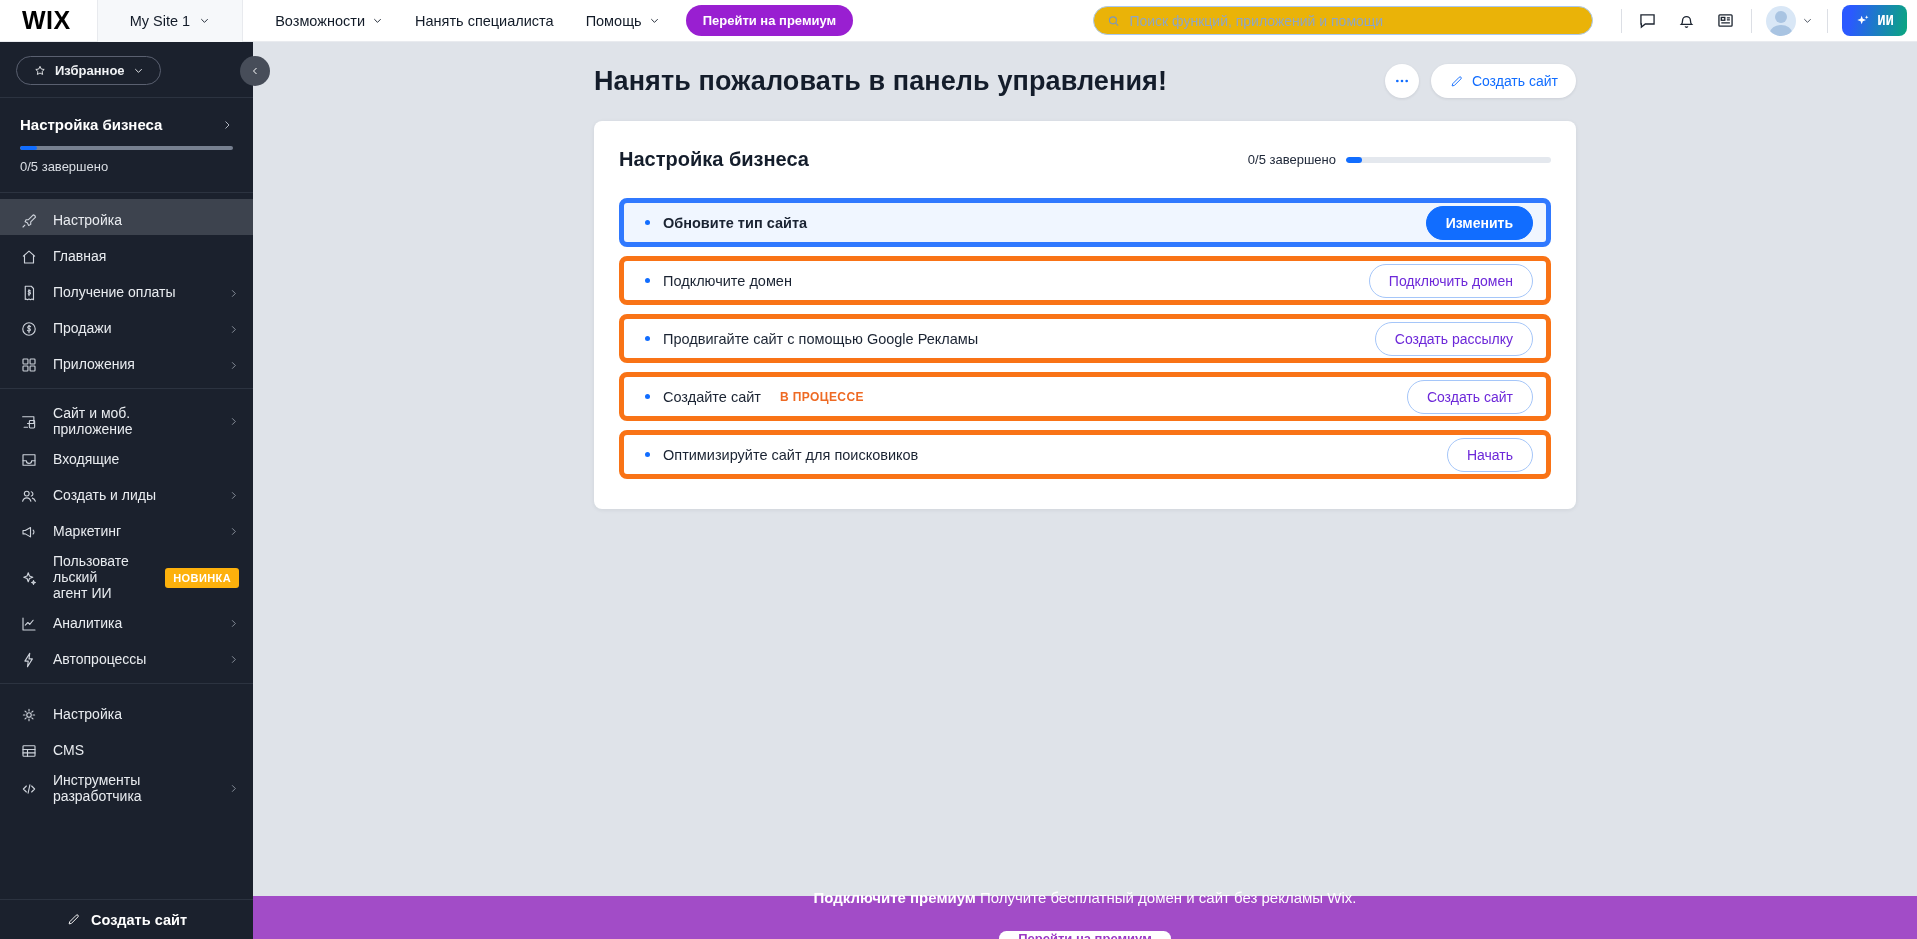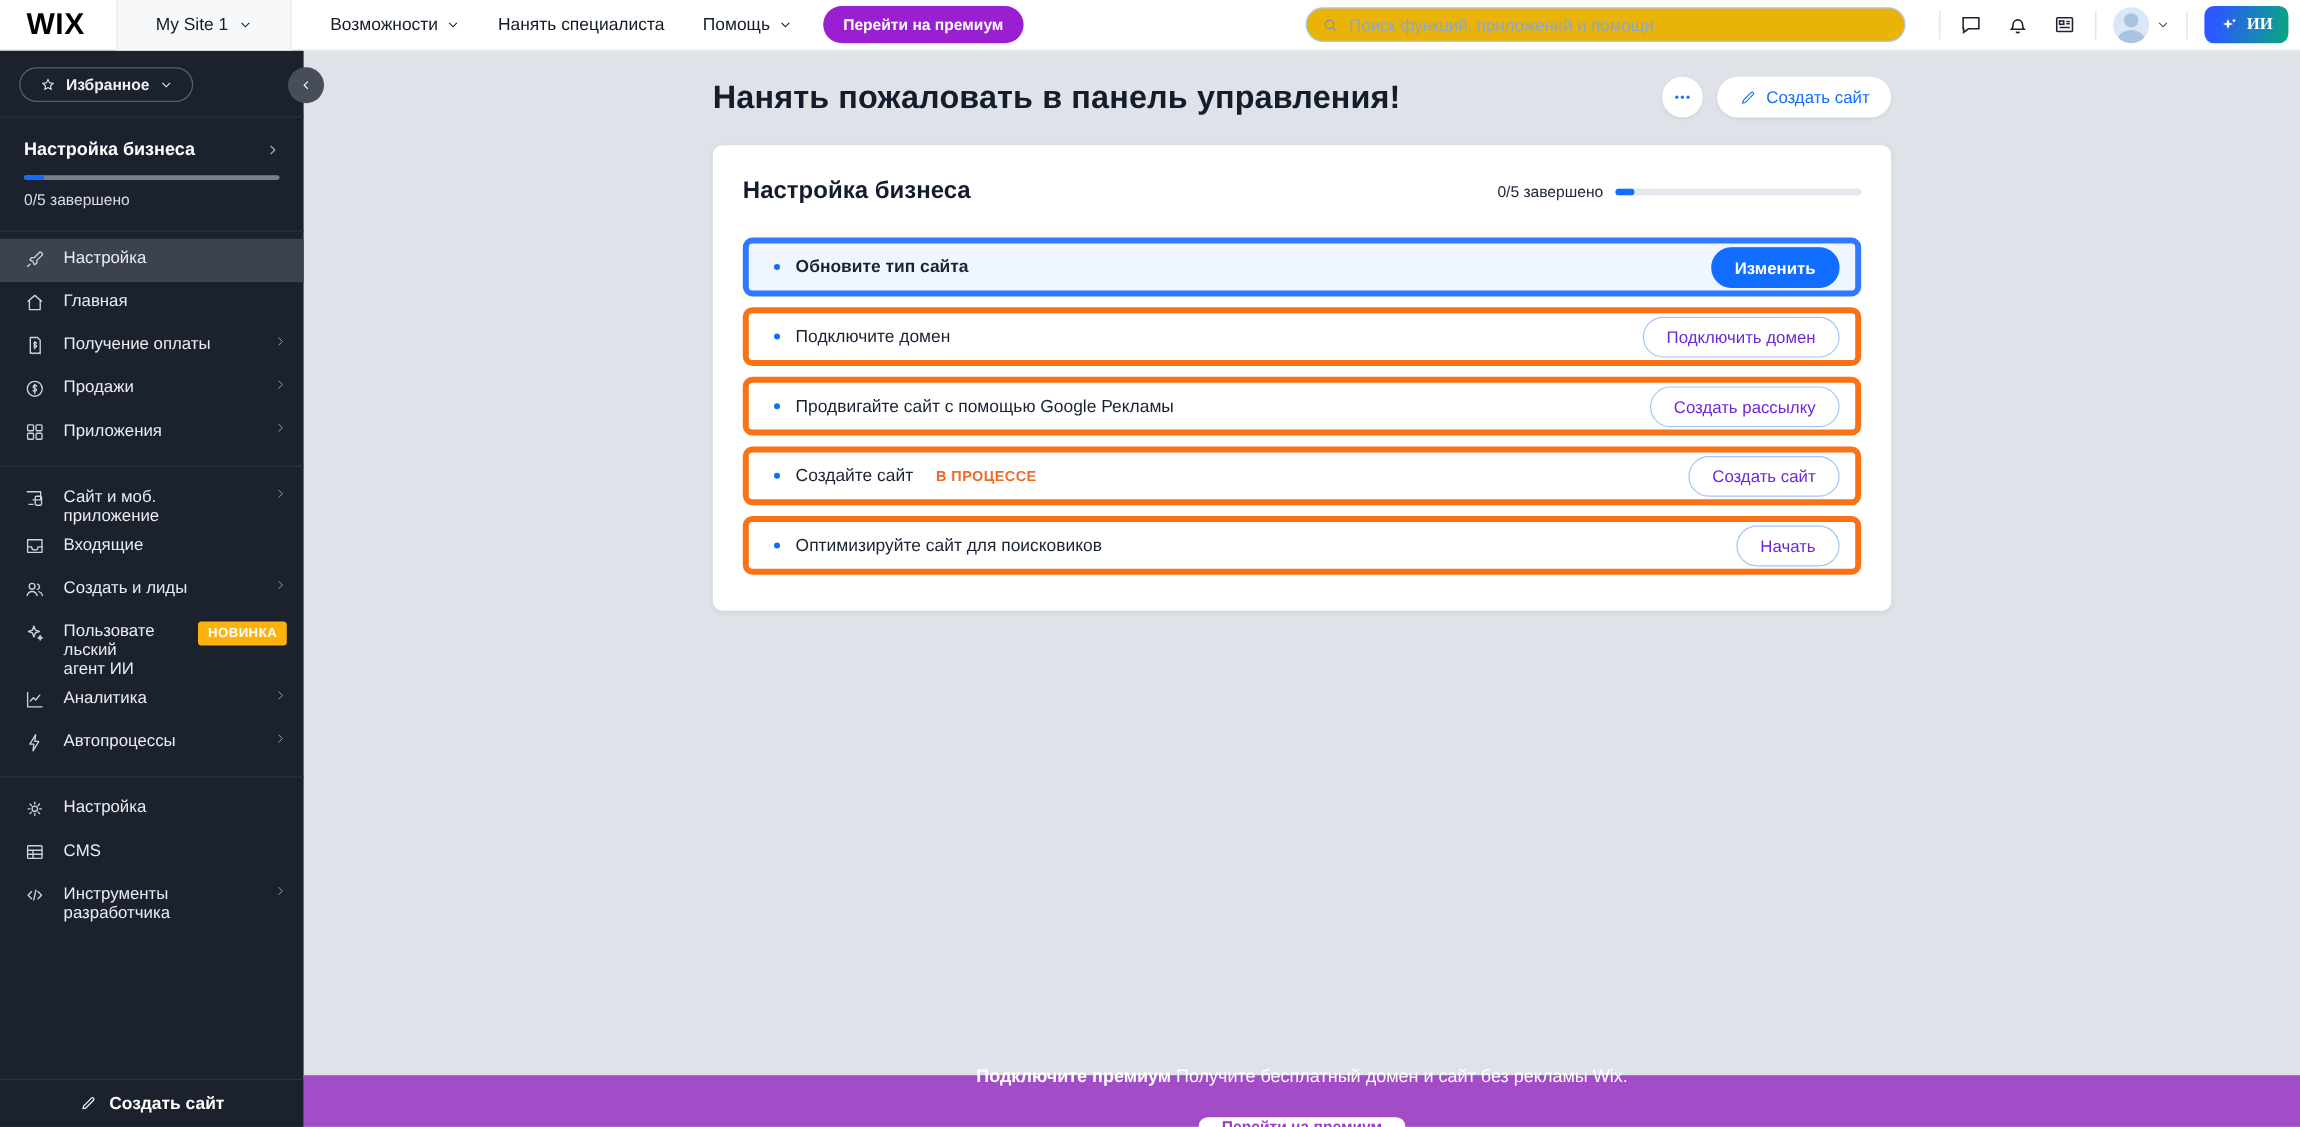--- a/index.html
+++ b/index.html
@@ -17,38 +17,38 @@
   .search-box svg { width:16px; height:16px; stroke:#7d97ba; stroke-width:1.8; fill:none; }
   .search-box input { border:none; outline:none; background:transparent; font-size:14px; color:#32415a; width:100%; font-family:inherit; }
   .search-box input::placeholder { color:#8fa6c4; }
   .tb-divider { width:1px; height:24px; background:#dcdfe5; margin:0 6px; }
   .tb-icon { width:21px; height:21px; stroke:#1c2430; stroke-width:1.5; fill:none; margin:0 9px; cursor:pointer; }
   .avatar-wrap { display:flex; align-items:center; gap:6px; margin:0 8px; cursor:pointer; }
   .avatar { width:30px; height:30px; border-radius:50%; background:#d9e7f6; position:relative; overflow:hidden; }
   .avatar::before { content:""; position:absolute; top:5px; left:9px; width:12px; height:12px; border-radius:50%; background:#a9c4e2; }
   .avatar::after { content:""; position:absolute; top:19px; left:4px; width:22px; height:16px; border-radius:50%; background:#a9c4e2; }
   .avatar-chev { width:11px; height:11px; stroke:#3d4654; stroke-width:2; fill:none; }
-  .ai-btn { margin:0 10px 0 8px; height:31px; padding:0 13px; border:none; border-radius:8px; background:linear-gradient(100deg,#2b59ff 15%,#0aa77e 100%); color:#fff; font-weight:700; font-size:14px; display:flex; align-items:center; gap:6px; cursor:pointer; font-family:Liberation Serif, serif; }
+  .ai-btn { margin:0 10px 0 8px; height:31px; padding:0 13px; border:none; border-radius:8px; background:linear-gradient(100deg,#2b59ff 15%,#0aa77e 100%); color:#fff; font-weight:700; font-size:14px; display:flex; align-items:center; gap:6px; cursor:pointer; font-family:Liberation Mono, monospace; }
   .ai-btn svg { width:16px; height:16px; fill:#fff; }
 
   
   .sidebar { position:absolute; top:42px; left:0; width:253px; bottom:0; background:#1b212d; color:#e7eaee; z-index:20; }
   .fav-wrap { padding:14px 16px 12px; }
   .fav-pill { display:inline-flex; align-items:center; gap:8px; border:1px solid #5a6070; border-radius:16px; padding:6px 16px; font-size:13px; font-weight:700; color:#f0f2f5; cursor:pointer; }
   .fav-pill svg { width:14px; height:14px; stroke:#f0f2f5; stroke-width:1.5; fill:none; }
   .side-divider { height:1px; background:#2c3340; }
   .setup-block { padding:18px 20px 18px; cursor:pointer; }
   .setup-head { display:flex; align-items:center; justify-content:space-between; }
   .setup-title { font-size:15px; font-weight:700; color:#ffffff; }
   .setup-head svg { width:12px; height:12px; stroke:#aeb4bf; stroke-width:2; fill:none; }
   .setup-bar { margin-top:13px; height:4px; border-radius:2px; background:#778090; overflow:hidden; }
   .setup-bar > div { height:100%; background:#116dff; border-radius:2px; }
   .setup-sub { margin-top:9px; font-size:13px; color:#dadee4; }
   .menu { padding:6px 0 0; }
-  .side-item { display:flex; align-items:flex-start; gap:15px; padding:8px 14px 0 20px; min-height:36px; cursor:pointer; }
+  .side-item { display:flex; align-items:center; gap:15px; padding:8px 14px 0 20px; min-height:36px; cursor:pointer; }
   .side-item.active { background:#3d434e; }
   .side-item .s-icon { width:18px; height:18px; flex:none; display:flex; }
   .side-item .s-icon svg { width:18px; height:18px; stroke:#ced3db; stroke-width:1.5; fill:none; }
   .side-item .s-label { font-size:14px; color:#e9ecf0; line-height:1.14; overflow-wrap:anywhere; }
   .side-item .s-grow { flex:1; }
   .side-item .s-chev { width:11px; height:11px; stroke:#9aa1ac; stroke-width:1.8; fill:none; flex:none; }
   .badge-new { background:#fdb10c; color:#fff; font-size:11px; font-weight:700; padding:4px 8px; border-radius:3px; letter-spacing:.4px; flex:none; }
   .side-footer { position:absolute; bottom:0; left:0; width:100%; height:40px; border-top:1px solid #2c3340; display:flex; align-items:center; justify-content:center; gap:10px; font-size:14.5px; font-weight:700; color:#fff; cursor:pointer; background:#1b212d; }
   .side-footer svg { width:15px; height:15px; stroke:#fff; stroke-width:1.5; fill:none; }
   .collapse-btn { position:absolute; top:56px; left:240px; width:30px; height:30px; border-radius:50%; background:#474d59; border:none; color:#fff; z-index:25; cursor:pointer; display:flex; align-items:center; justify-content:center; }
@@ -273,20 +273,33 @@
       <div class="side-item">
         <span class="s-icon">
           <svg viewBox="0 0 24 24" stroke-linecap="round" stroke-linejoin="round">
             <circle cx="9" cy="8.8" r="3.2"></circle>
             <path d="M3.5 19c.8-3 2.8-4.5 5.5-4.5s4.7 1.5 5.5 4.5"></path>
             <path d="M15 6.3a3 3 0 0 1 0 5.8"></path>
             <path d="M16.5 14.8c2 .5 3.3 1.9 4 4.2"></path>
           </svg>
         </span>
         <span class="s-label">Создать и лиды</span>
+        <span class="s-grow"></span>
+        <svg class="s-chev" viewBox="0 0 24 24">
+          <path d="M9 5l7 7-7 7"></path>
+        </svg>
+      </div>
+      <div class="side-item">
+        <span class="s-icon">
+          <svg viewBox="0 0 24 24" stroke-linecap="round" stroke-linejoin="round">
+            <path d="M4 10v4.5h3l7 4V6l-7 4H4z"></path>
+            <path d="M17.5 9.5a3.6 3.6 0 0 1 0 5.2"></path>
+          </svg>
+        </span>
+        <span class="s-label">Маркетинг</span>
         <span class="s-grow"></span>
         <svg class="s-chev" viewBox="0 0 24 24">
           <path d="M9 5l7 7-7 7"></path>
         </svg>
       </div>
       <div class="side-item">
         <span class="s-icon">
           <svg viewBox="0 0 24 24" stroke-linecap="round" stroke-linejoin="round">
             <path d="M11 5l1.6 4.4L17 11l-4.4 1.6L11 17l-1.6-4.4L5 11l4.4-1.6z"></path>
             <path d="M18 15.5l.7 1.8 1.8.7-1.8.7-.7 1.8-.7-1.8-1.8-.7 1.8-.7z"></path>

